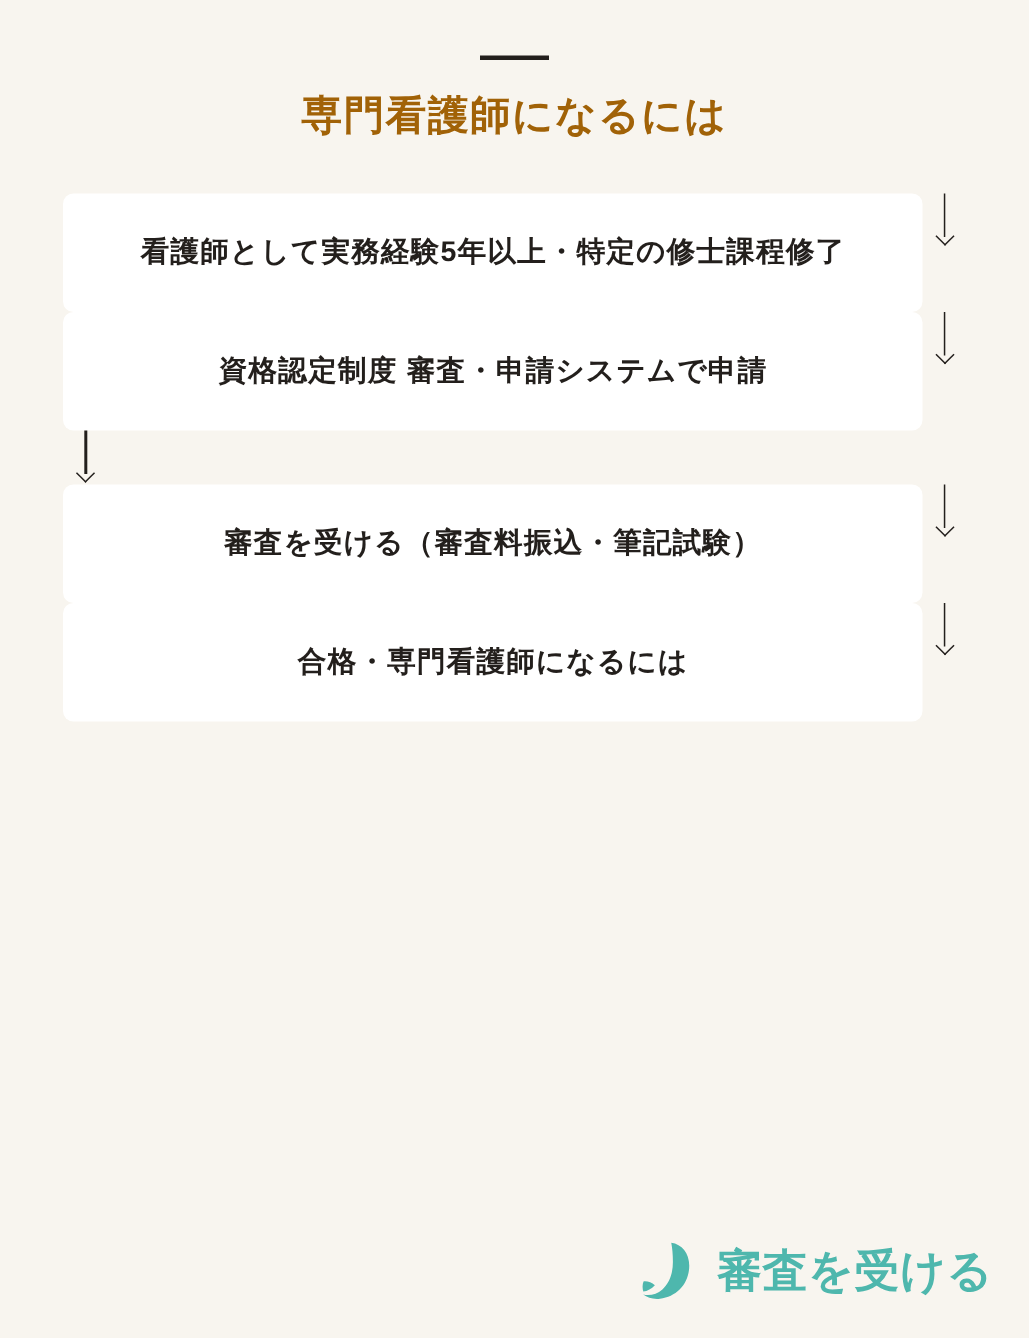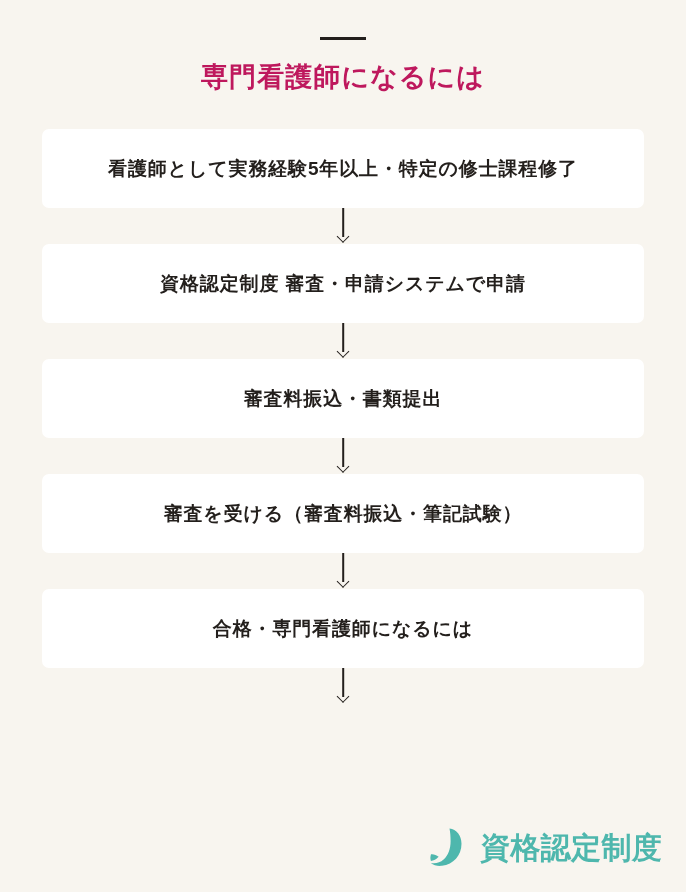--- a/index.html
+++ b/index.html
@@ -42,39 +42,38 @@
     background: #231f1c;
     border-radius: 0;
   }
 
   .page-title {
     margin-top: 21px;
     font-size: 27px;
     font-weight: 700;
     letter-spacing: 0.04em;
     line-height: 1.2;
-    color: #be185d;
+    color: #a16207;
     text-align: center;
     white-space: nowrap;
   }
 
   
   .flow {
     margin-top: 36px;
     width: 602px;
     display: flex;
     flex-direction: column;
     align-items: center;
   }
 
   .flow-step {
     width: 602px;
     display: flex;
-    flex-direction: column;
-    align-items: center;
+    flex-direction: row;
   }
 
   .step-box {
     width: 602px;
     height: 79px;
     background: #ffffff;
     border-radius: 7px;
     display: flex;
     align-items: center;
     justify-content: center;
@@ -169,23 +168,20 @@
       <div class="step-box">
         <span class="step-label">資格認定制度 審査・申請システムで申請</span>
       </div>
       <div class="connector">
         <span class="shaft"></span>
           <span class="head"></span>
       </div>
     </div>
 
     <div class="flow-step">
-      <div class="step-box">
-        <span class="step-label">審査料振込・書類提出</span>
-      </div>
       <div class="connector">
         <span class="shaft"></span>
           <span class="head"></span>
       </div>
     </div>
 
     <div class="flow-step">
       <div class="step-box">
         <span class="step-label">審査を受ける（審査料振込・筆記試験）</span>
       </div>
@@ -206,16 +202,16 @@
     </div>
 
 
   </div>
 
   <div class="footer">
     <svg class="logo-mark" viewBox="0 0 40 44" aria-hidden="true">
       <path d="M20.5 2.5 C27.5 3.4 32.5 9.5 32.5 17.8 C32.5 29.5 24.3 38.5 13.0 39.8 C8.6 40.3 4.6 39.2 1.8 37.0 C6.2 38.0 10.9 36.9 14.6 33.6 C19.2 29.5 21.6 23.0 21.6 15.3 C21.6 10.2 21.2 6.0 20.5 2.5 Z" fill="#4eb7ad"></path>
       <path d="M2.0 28.3 C4.6 28.0 7.4 28.9 9.6 30.8 C7.4 33.2 4.6 34.7 1.9 35.0 C1.2 33.0 1.2 30.5 2.0 28.3 Z" fill="#4eb7ad"></path>
     </svg>
-    <span class="logo-text">資格認定制度</span>
+    <span class="logo-text">審査を受ける</span>
   </div>
 
 </div>
 
 </body></html>

